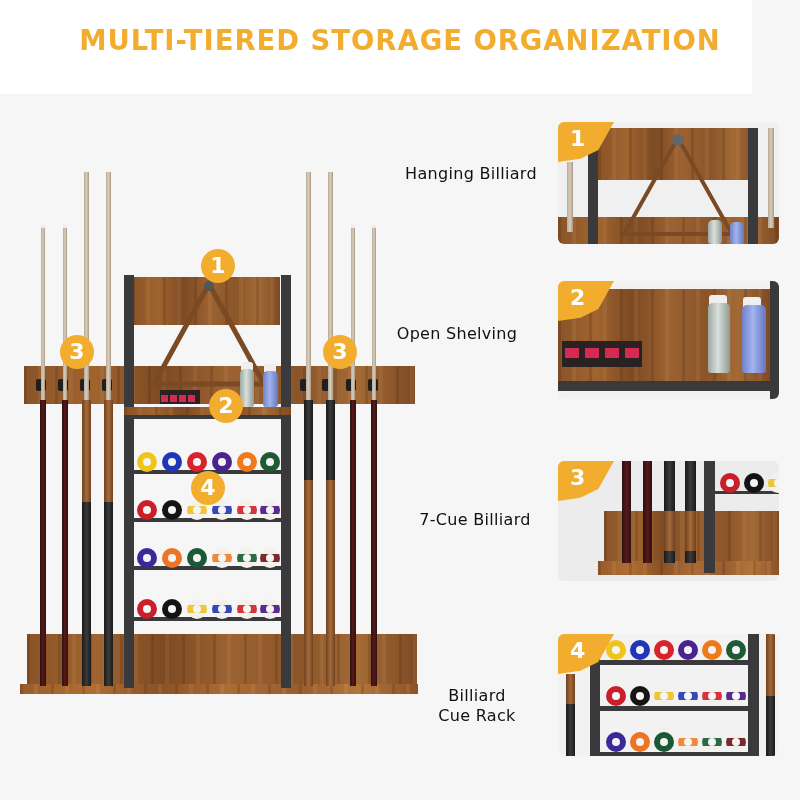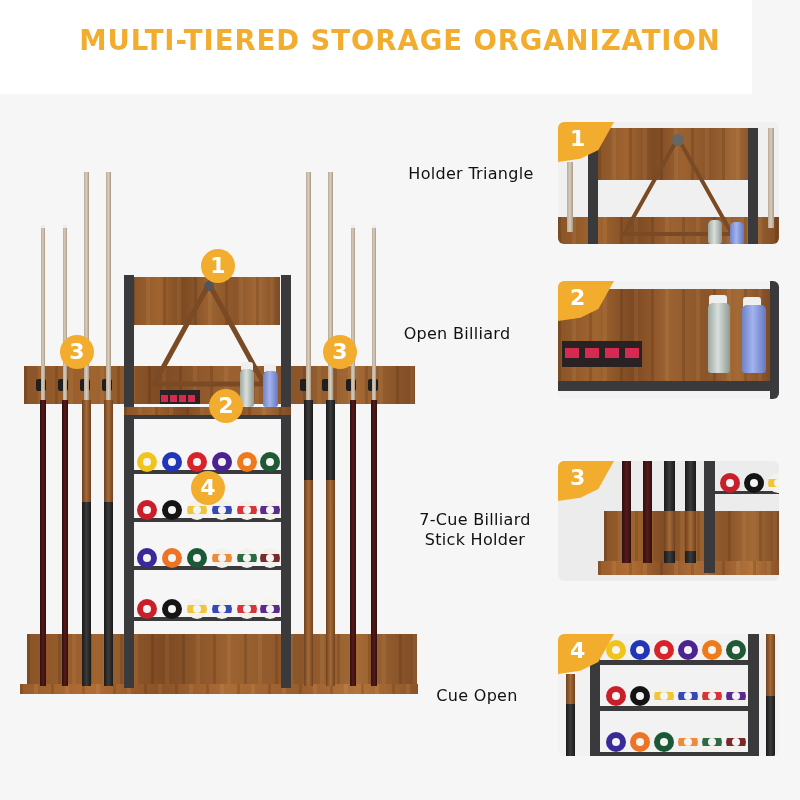--- a/index.html
+++ b/index.html
@@ -141,31 +141,31 @@
   <div class="abs cue-butt-red" style="left:371px;top:306px;width:6px;height:286px;"></div>
 
   <div class="badge" style="left:201px;top:155px;">1</div>
   <div class="badge" style="left:209px;top:295px;">2</div>
   <div class="badge" style="left:60px;top:241px;">3</div>
   <div class="badge" style="left:323px;top:241px;">3</div>
   <div class="badge" style="left:191px;top:377px;">4</div>
 </div>
 
 <div class="label" style="left:376px;top:164px;">
-  <div>Holder Triangle</div>
+  <div>Hanging Billiard</div>
 </div>
 <div class="label" style="left:362px;top:324px;">
-  <div>Open Billiard</div>
+  <div>Open Shelving</div>
 </div>
 <div class="label" style="left:380px;top:510px;">
   <div>7-Cue Billiard</div>
-  <div>Stick Holder</div>
 </div>
 <div class="label" style="left:382px;top:686px;">
-  <div>Cue Open</div>
+  <div>Billiard</div>
+  <div>Cue Rack</div>
 </div>
 
 <div class="panel" style="top:122px;height:122px;background:#f0f0f0;">
   <div class="abs wood" style="left:40px;top:6px;width:160px;height:52px;"></div>
   <div class="abs wood" style="left:0;top:95px;width:221px;height:27px;"></div>
   <div class="abs metal" style="left:30px;top:20px;width:10px;height:102px;"></div>
   <div class="abs metal" style="left:190px;top:6px;width:10px;height:116px;"></div>
   <div class="abs cue-shaft" style="left:9px;top:40px;width:6px;height:70px;"></div>
   <div class="abs cue-shaft" style="left:210px;top:6px;width:6px;height:100px;"></div>
   <svg class="abs" style="left:62px;top:10px;" width="120" height="108" viewBox="0 0 120 108">

